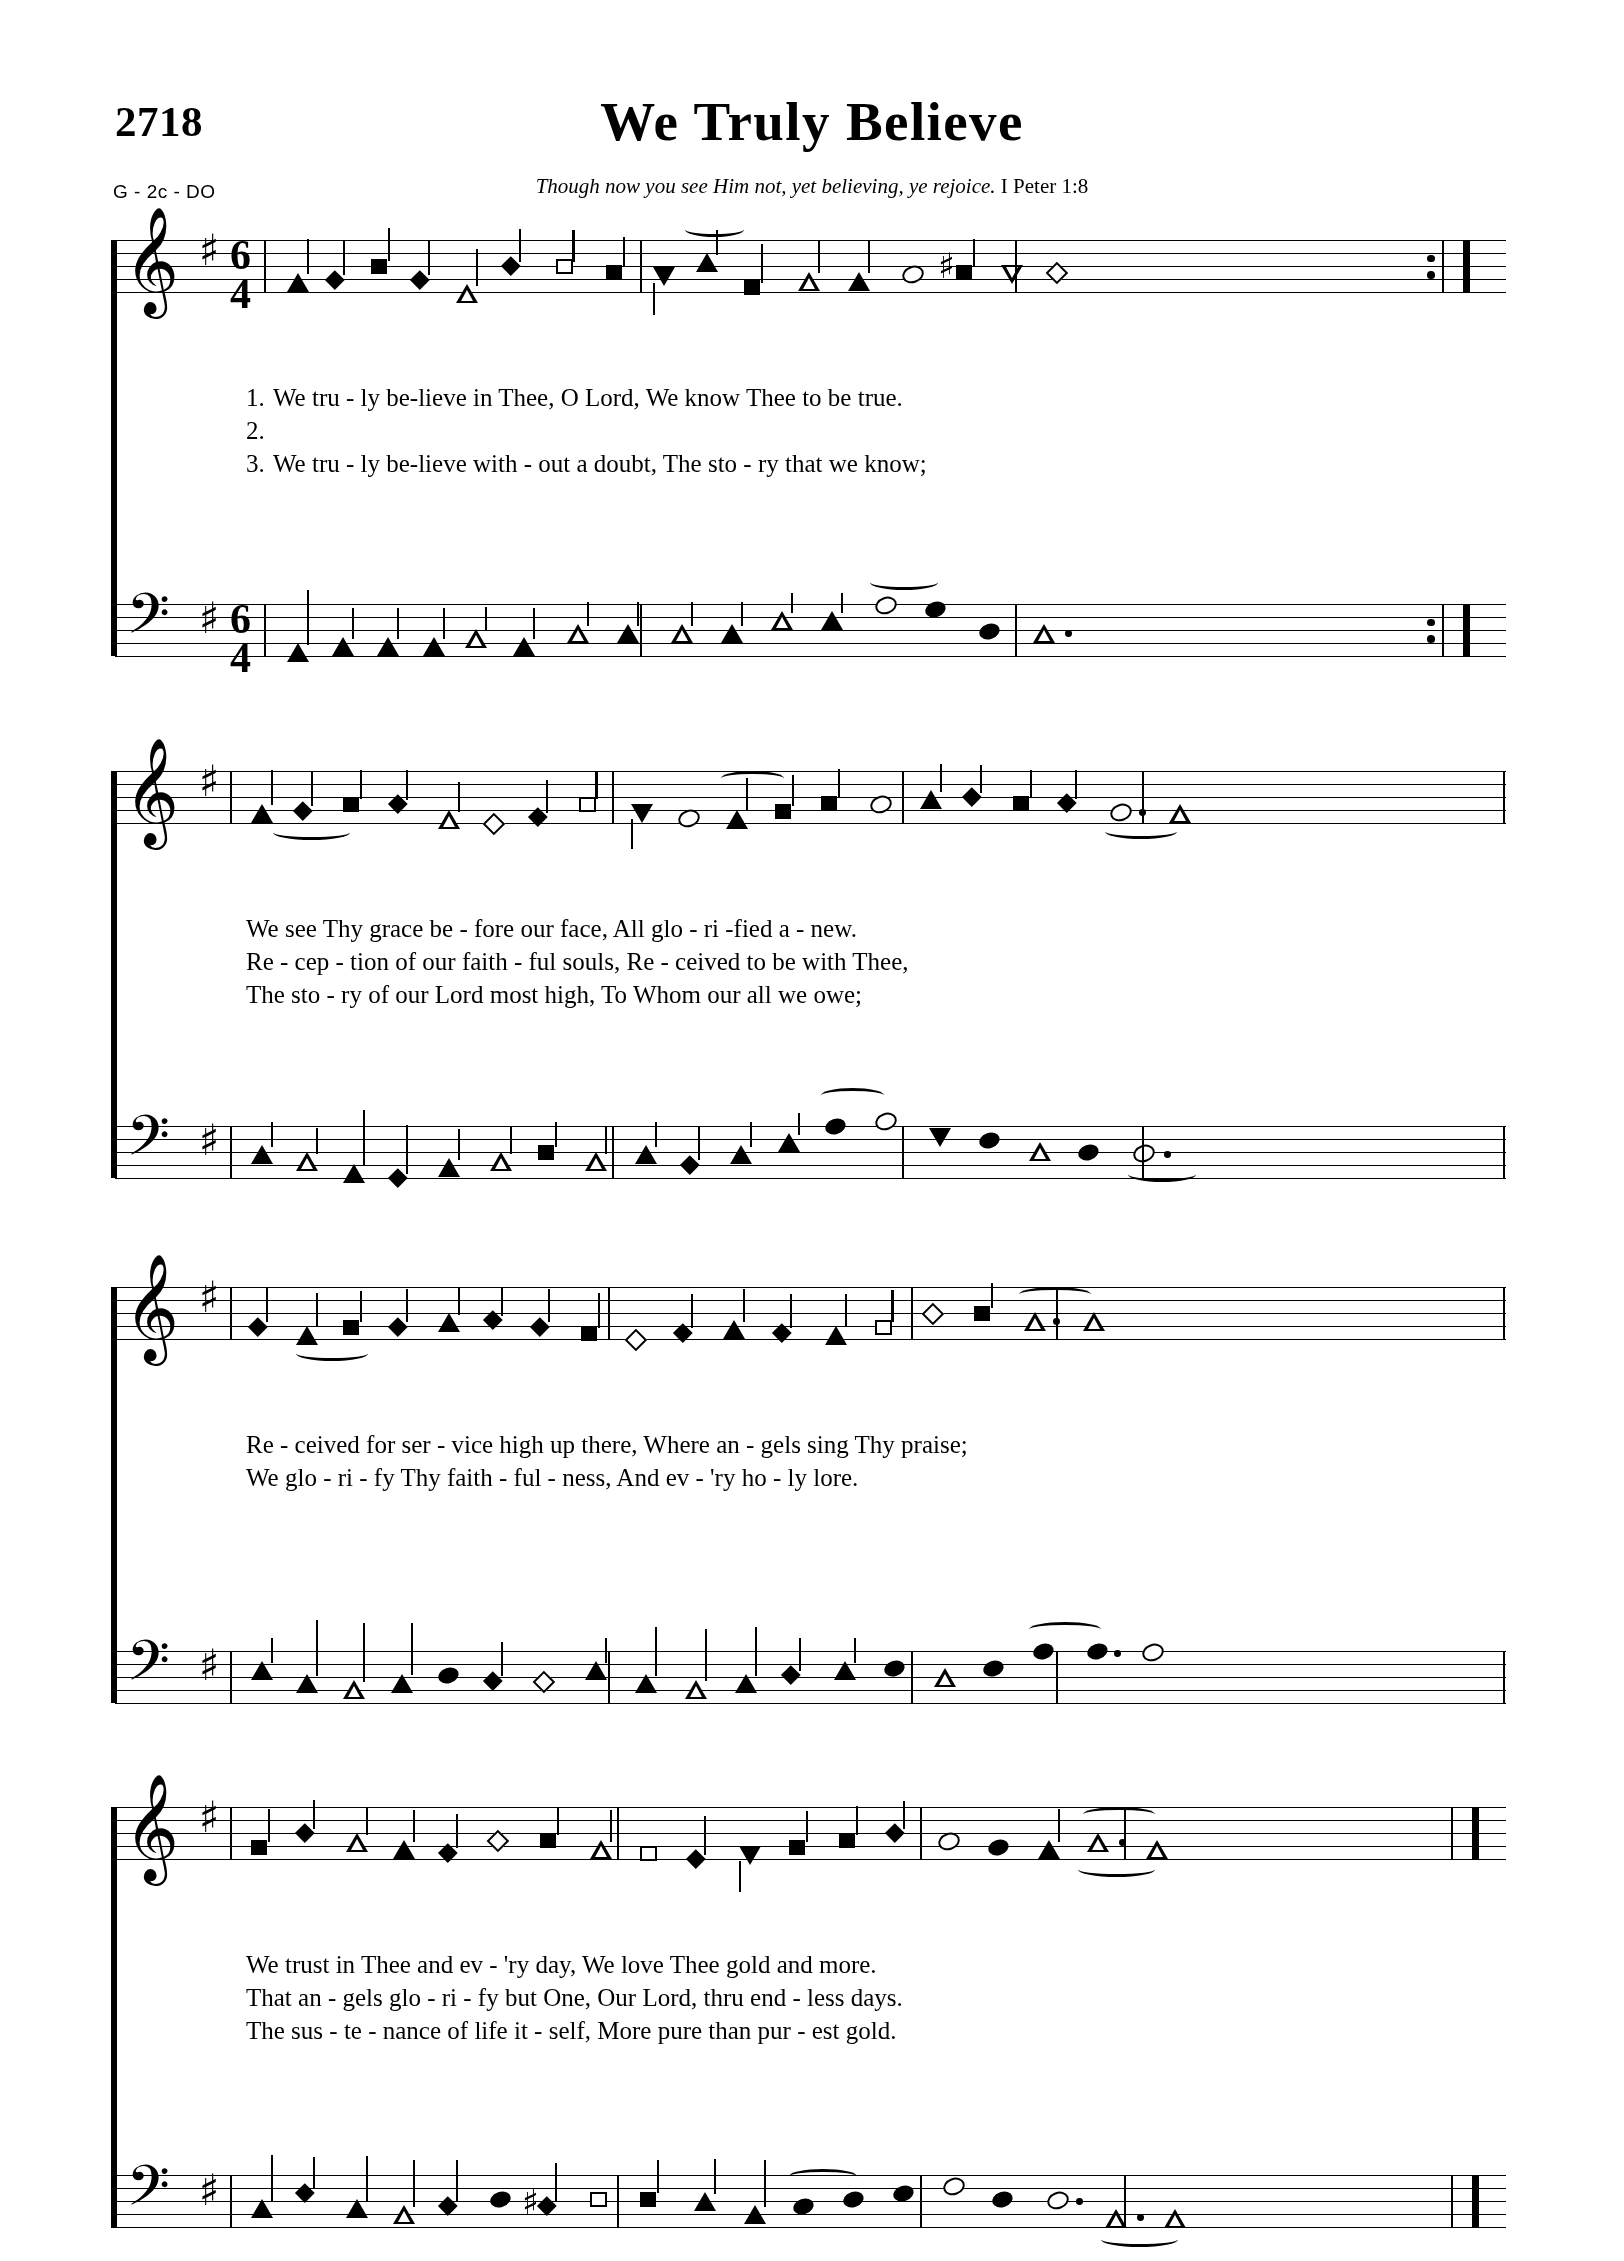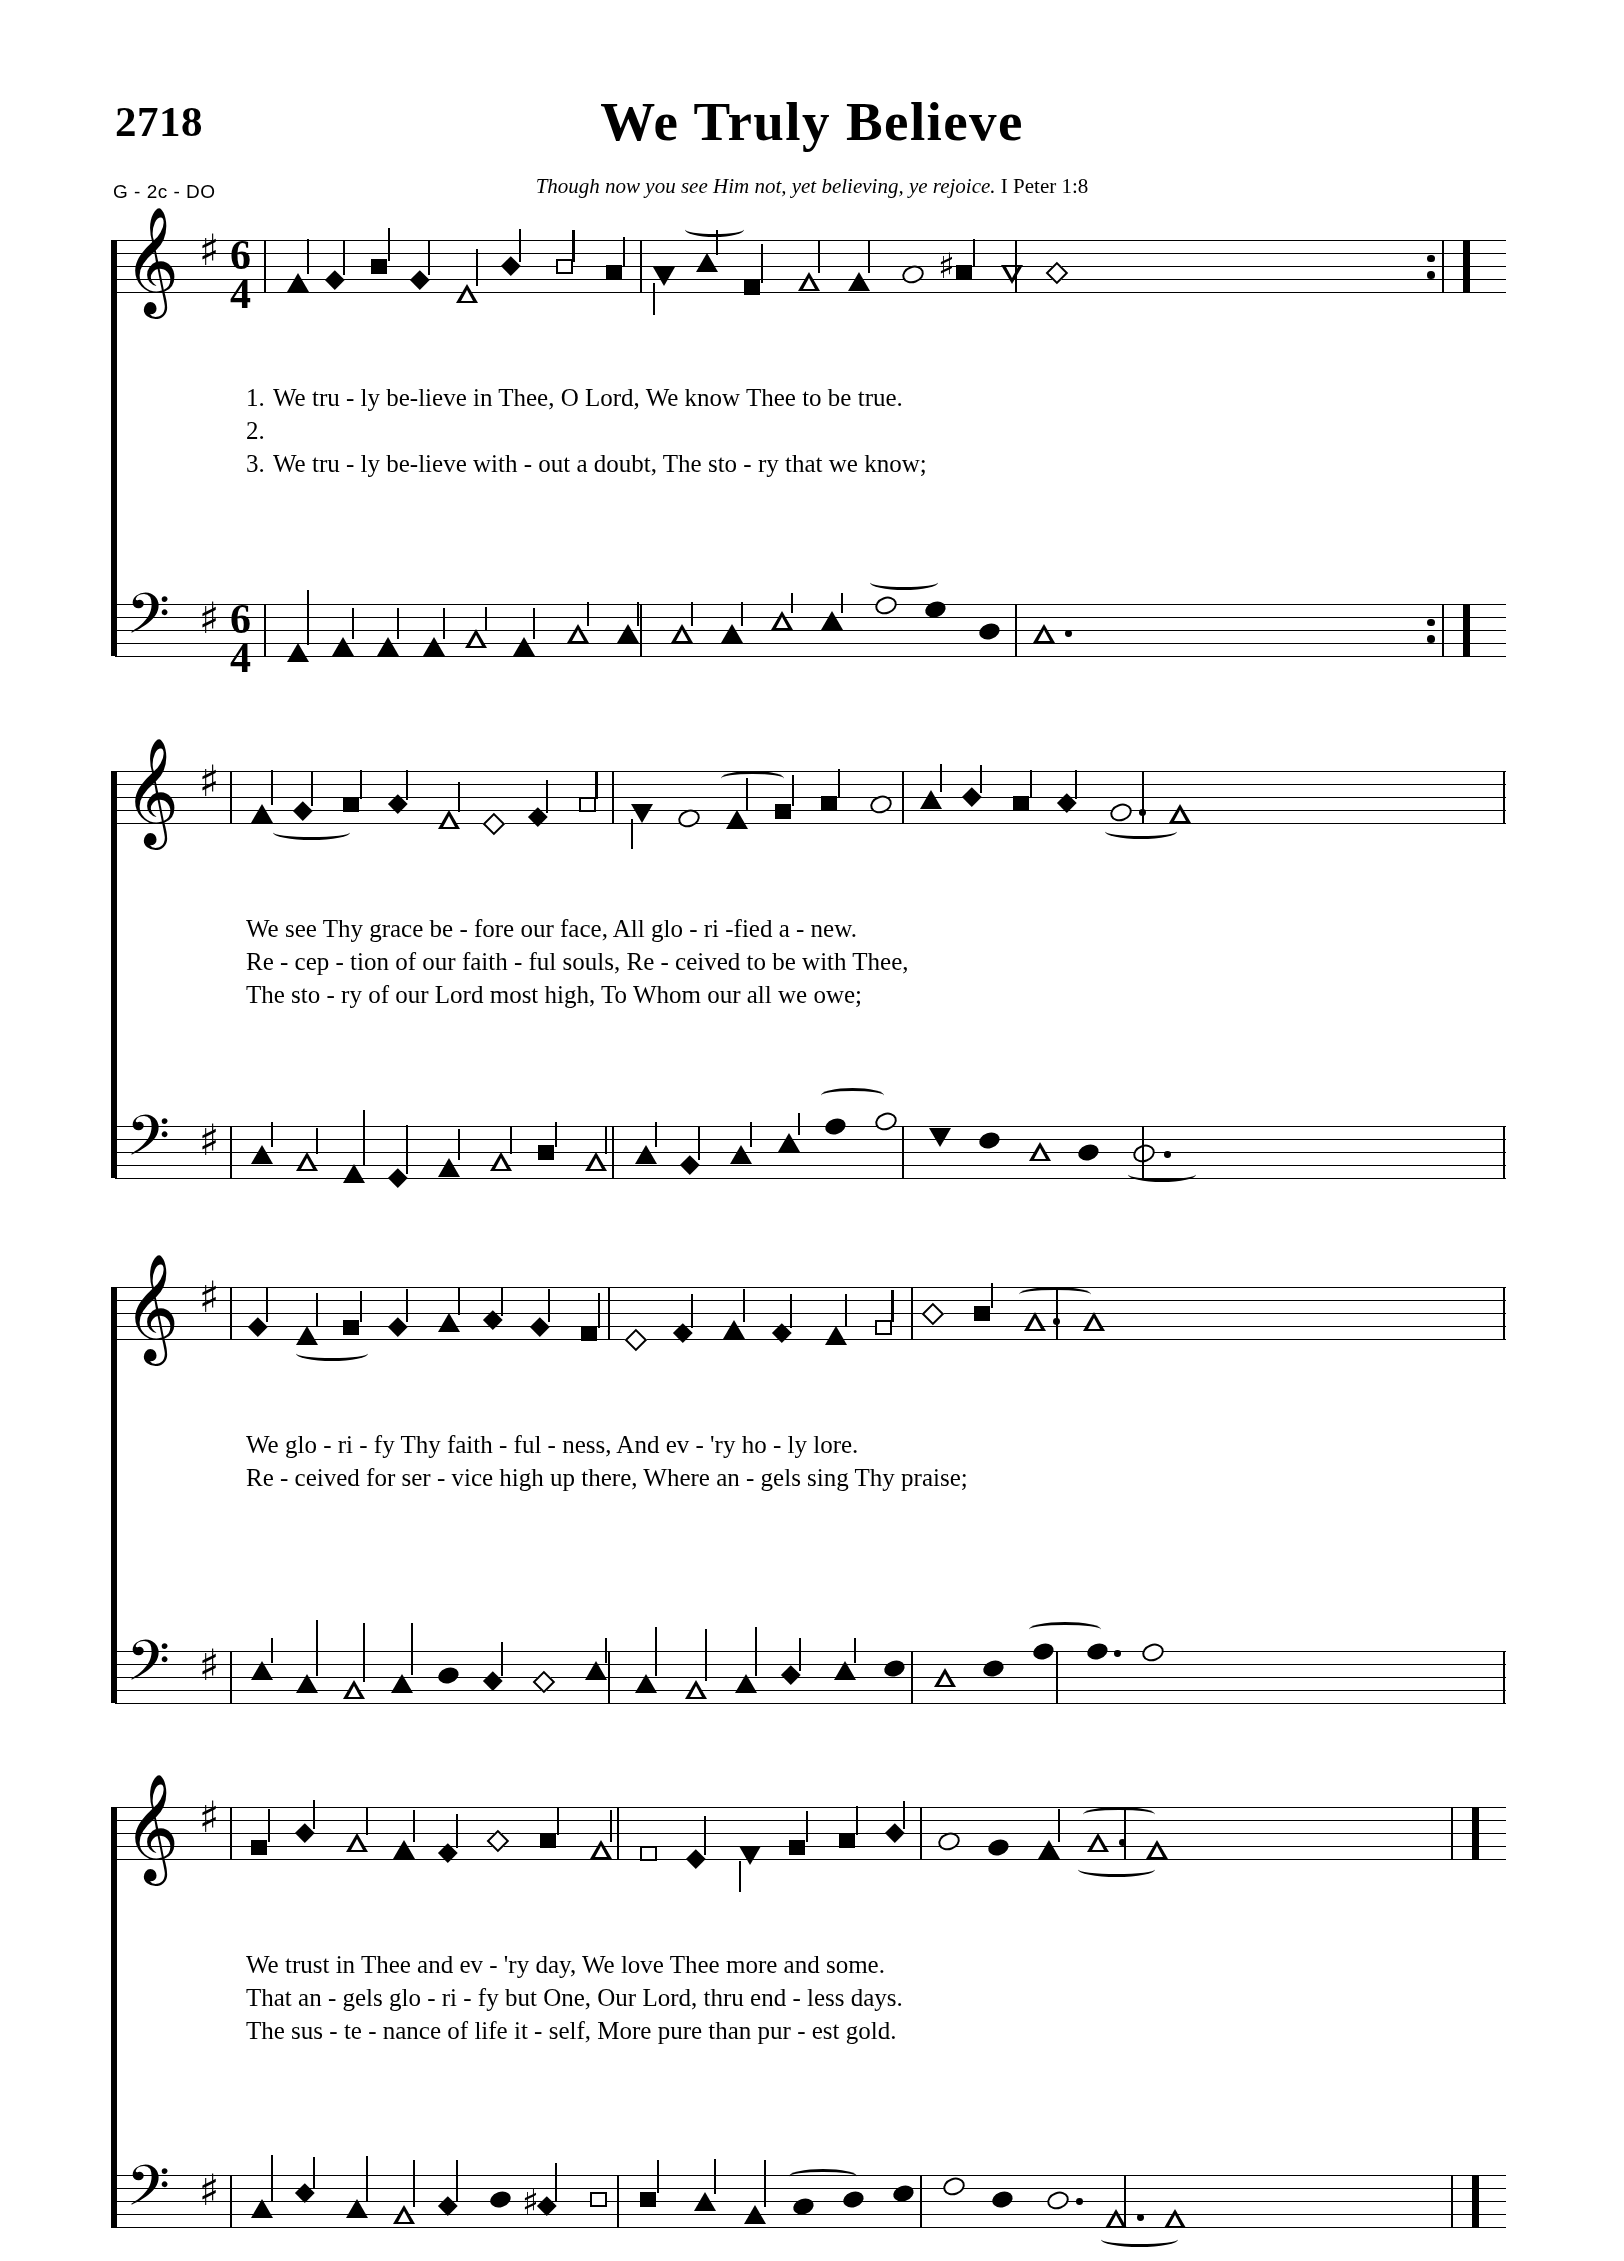--- a/index.html
+++ b/index.html
@@ -735,24 +735,24 @@
     <div class="tie up" style="left:904px; top:0px; width:72px;"></div>
 
     <div class="barline" style="left:115px; top:0px; height:52px;"></div>
     <div class="barline" style="left:493px; top:0px; height:52px;"></div>
     <div class="barline" style="left:796px; top:0px; height:52px;"></div>
     <div class="barline" style="left:941px; top:0px; height:52px;"></div>
     <div class="barline" style="left:1388px; top:0px; height:52px;"></div>
 
     <div class="lyrics" style="left:0px; top:145px;">
       <div class="lyric-row">
+        <span class="txt" style="left:131px;">Re - ceived  for ser  -  vice high up  there, Where an - gels  sing Thy praise;</span>
+      </div>
+      <div class="lyric-row">
         <span class="txt" style="left:131px;">We  glo - ri - fy    Thy faith - ful - ness, And    ev - 'ry   ho - ly   lore.</span>
-      </div>
-      <div class="lyric-row">
-        <span class="txt" style="left:131px;">Re - ceived  for ser  -  vice high up  there, Where an - gels  sing Thy praise;</span>
       </div>
     </div>
 
     <div class="staff" style="top:364px;">
       <div class="line"></div>
       <div class="line"></div>
       <div class="line"></div>
       <div class="line"></div>
       <div class="line"></div>
     </div>
@@ -927,21 +927,21 @@
 
     <div class="barline" style="left:115px; top:0px; height:52px;"></div>
     <div class="barline" style="left:502px; top:0px; height:52px;"></div>
     <div class="barline" style="left:805px; top:0px; height:52px;"></div>
     <div class="barline" style="left:1009px; top:0px; height:52px;"></div>
     <div class="barline" style="left:1336px; top:0px; height:52px;"></div>
     <div class="barline thick" style="left:1357px; top:0px; height:52px;"></div>
 
     <div class="lyrics" style="left:0px; top:145px;">
       <div class="lyric-row">
-        <span class="txt" style="left:131px;">We trust   in Thee and  ev - 'ry day,  We    love      Thee more and  some.</span>
+        <span class="txt" style="left:131px;">We trust   in Thee and  ev - 'ry day,  We    love      Thee gold and  more.</span>
       </div>
       <div class="lyric-row">
         <span class="txt" style="left:131px;">That an - gels glo - ri  -  fy  but One, Our  Lord,      thru end - less   days.</span>
       </div>
       <div class="lyric-row">
         <span class="txt" style="left:131px;">The  sus - te - nance of  life   it - self, More pure      than pur - est    gold.</span>
       </div>
     </div>
 
     <div class="staff" style="top:368px;">

